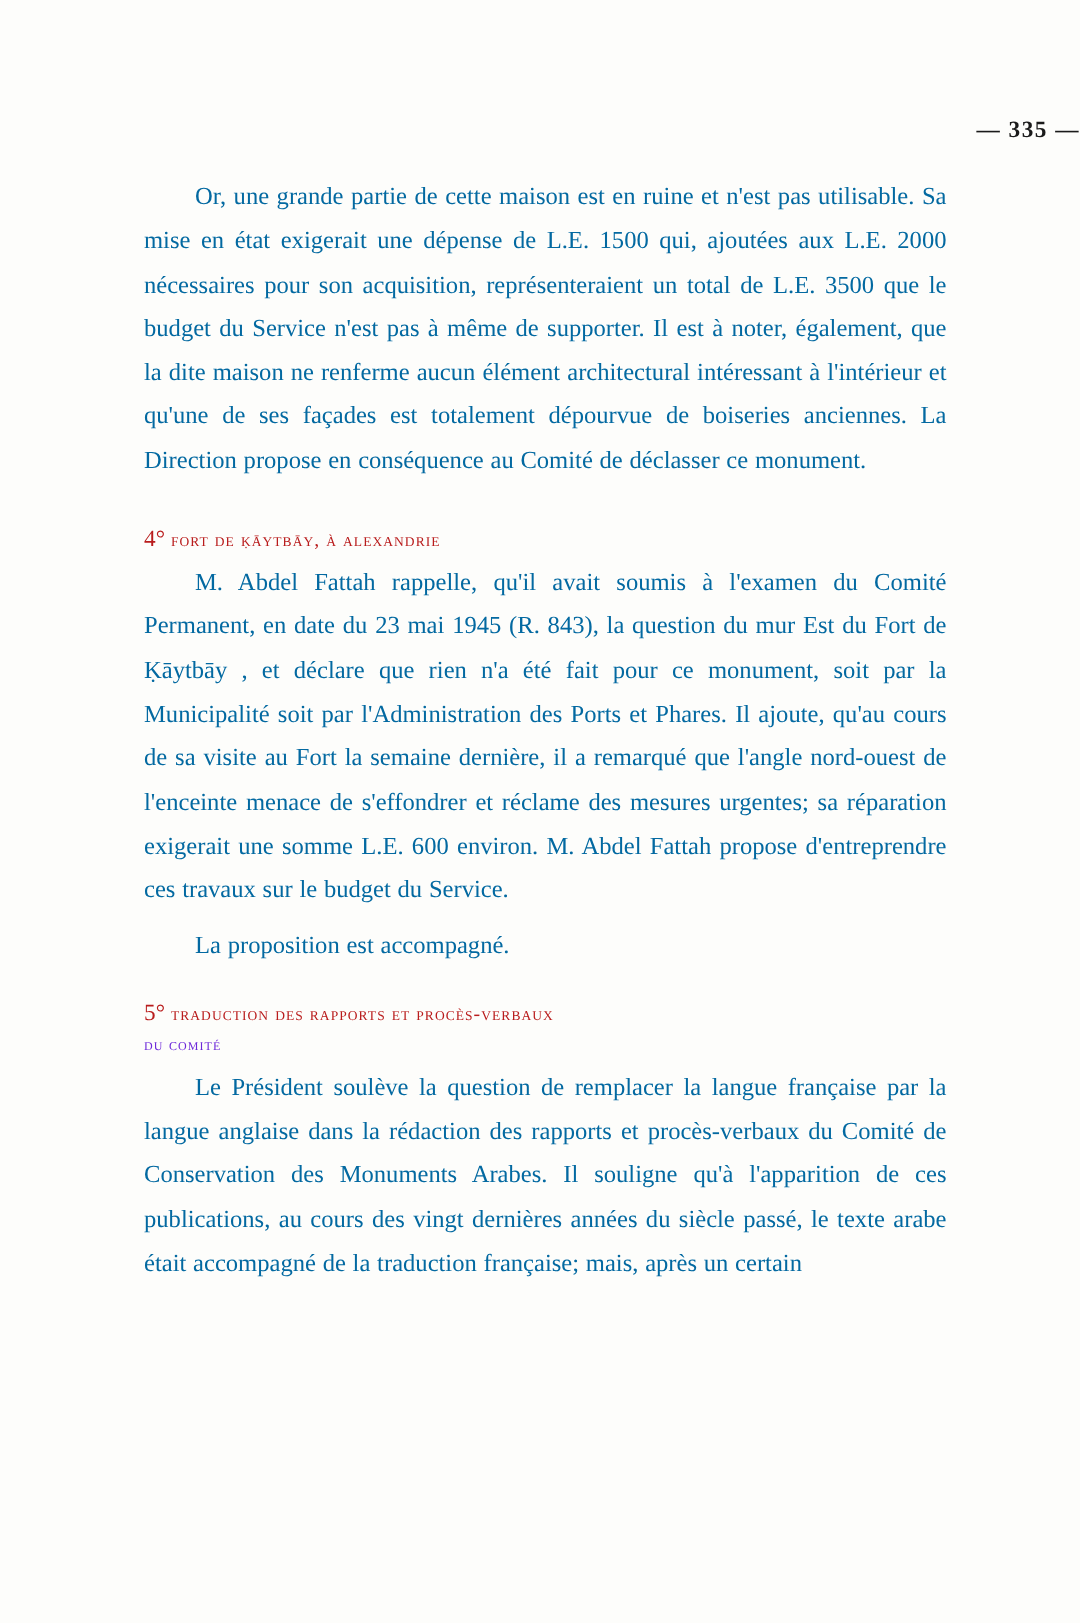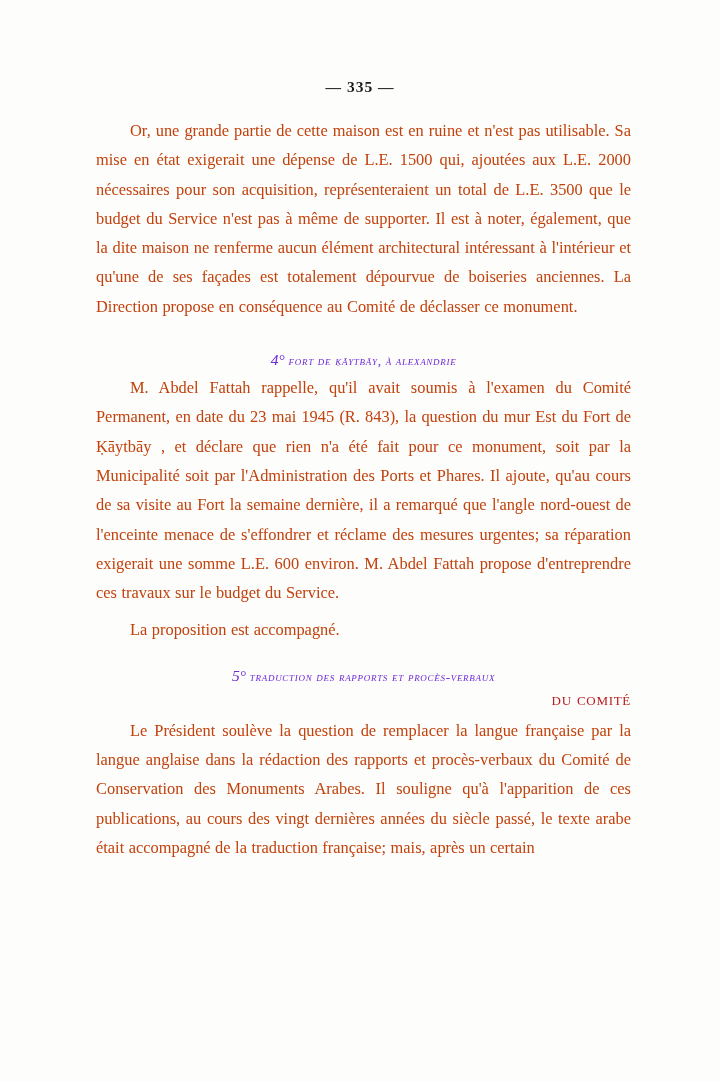--- a/index.html
+++ b/index.html
@@ -20,66 +20,64 @@
     left: 0; top: 0;
     width: 720px;
     height: 1082px;
     background: #fdfdfb;
   }
   .page-number {
     position: absolute;
     top: 78px;
     left: 0;
     width: 720px;
-    text-align: center;
+    text-align: right;
     font-size: 15.5px;
     font-weight: bold;
     letter-spacing: 1px;
     color: #1a1a1a;
   }
   .content {
     position: absolute;
     left: 96px;
     top: 116px;
     width: 535px;
   }
   p.body-par {
     margin: 0 0 0 0;
     font-size: 16.4px;
     line-height: 29.3px;
     text-align: justify;
     text-indent: 34px;
-    color: #c2410c;
+    color: #0369a1;
     word-spacing: 0.4px;
   }
   .section-head {
-    text-align: center;
     font-size: 13.2px;
     letter-spacing: 0.7px;
     margin: 22px 0 4px 0;
-    color: #6d28d9;
+    color: #b91c1c;
     font-variant: small-caps;
     text-transform: lowercase;
-    font-style: italic;
   }
   .section-head .num {
     font-variant: normal;
     text-transform: none;
     font-size: 15.5px;
     letter-spacing: 0;
   }
   .section-head .caps {
     font-variant: small-caps;
   }
   .section-sub {
-    text-align: right;
-    font-size: 18px;
+    text-align: left;
+    font-size: 12px;
     letter-spacing: 0.7px;
     margin: 1px 0 6px 0;
-    color: #b91c1c;
+    color: #6d28d9;
     font-variant: small-caps;
     text-transform: lowercase;
   }
   .gap-sm { height: 8px; }
 </style>
 </head>
 <body>
 
 <div class="page">
 

